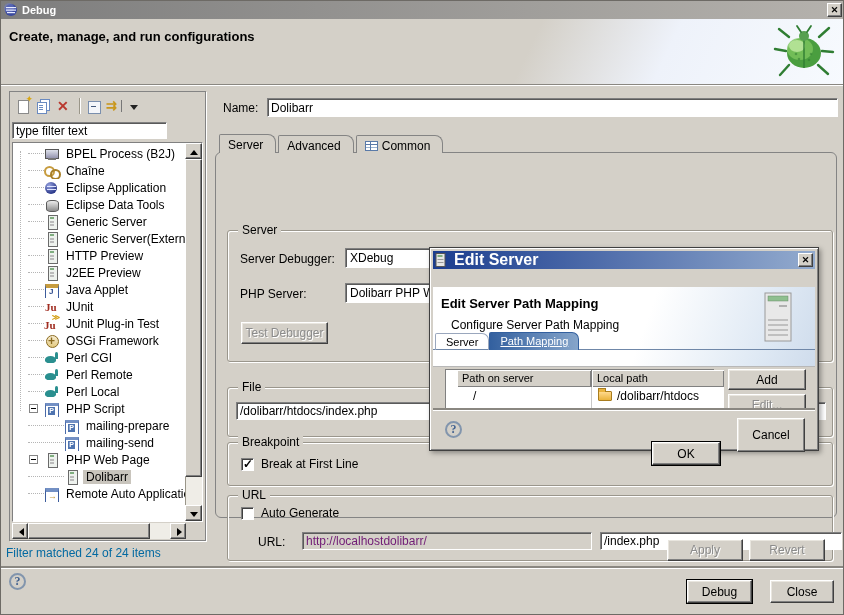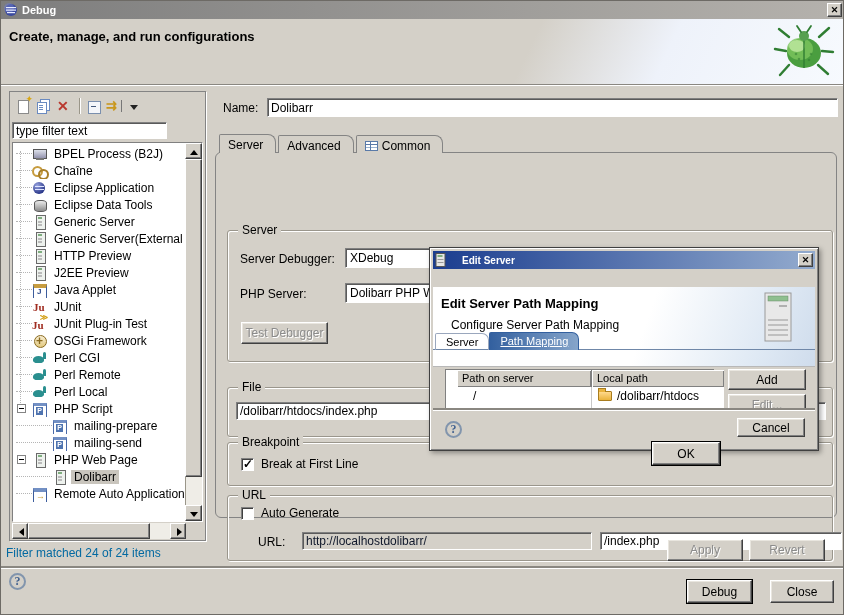--- a/index.html
+++ b/index.html
@@ -16,21 +16,21 @@
   .xglyph{font-size:9px;font-weight:bold;line-height:1;color:#000;}
   
   .header{position:absolute;left:0;top:18px;width:844px;height:66px;
     background:linear-gradient(115deg,#d4d0c8 62%,#eef2fa 78%,#f7fafe 100%);
     border-bottom:1px solid #8a8781;box-shadow:0 1px 0 #fff;}
   .htitle{position:absolute;left:8px;top:10px;font-size:13px;font-weight:bold;color:#000;}
   .bug{position:absolute;right:10px;top:4px;}
   
   .tin{font-size:12px;color:#000;background:#fff;border:1px solid;border-color:#808080 #fff #fff #808080;
     box-shadow:inset 1px 1px 0 #5a5a5a;padding:1px 3px;outline:none;}
-  .tin.dis{background:#d4d0c8;color:#0f172a;}
+  .tin.dis{background:#d4d0c8;color:#701a75;}
   .btn{position:absolute;background:#d4d0c8;border:1px solid;border-color:#fff #404040 #404040 #fff;
     box-shadow:inset -1px -1px 0 #808080,inset 1px 1px 0 #e9e6df;
     font-size:12px;color:#000;display:flex;align-items:center;justify-content:center;padding:0;cursor:default;}
   .btn.default{box-shadow:0 0 0 1px #000,inset -1px -1px 0 #808080,inset 1px 1px 0 #e9e6df;}
   .btn.disabled{color:#8b8b8b;text-shadow:1px 1px 0 #fff;}
   .groupbox{position:absolute;border:1px solid #9a968c;border-radius:3px;
     box-shadow:inset 1px 1px 0 #fff,1px 1px 0 #fff;}
   .glegend{position:absolute;top:-8px;left:10px;background:#d4d0c8;padding:0 4px;font-size:12px;color:#000;}
   .cb{position:relative;width:13px;height:13px;background:#fff;border:1px solid;
     border-color:#808080 #fff #fff #808080;box-shadow:inset 1px 1px 0 #404040;flex:none;}
@@ -58,21 +58,21 @@
   .tb-del::before{content:"✕";position:absolute;left:3px;top:0;font-size:14px;font-weight:bold;color:#b9382e;}
   .tb-coll::before{content:"";position:absolute;left:3px;top:3px;width:11px;height:11px;border:1px solid #7a8fae;background:#f4f6fa;}
   .tb-coll::after{content:"";position:absolute;left:6px;top:8px;width:5px;height:1px;background:#44597a;}
   .tb-filt::before{content:"⇉";position:absolute;left:1px;top:0;color:#c9971c;font-weight:bold;font-size:13px;line-height:16px;}
   .tb-filt::after{content:"";position:absolute;right:3px;top:2px;width:1px;height:12px;background:#777;}
   .tb-caret::before{content:"";position:absolute;left:5px;top:7px;border:4px solid transparent;border-top:5px solid #222;}
   .filter{position:absolute;left:2px;top:30px;width:155px;height:17px;}
   .tree{position:absolute;left:2px;top:50px;right:2px;bottom:18px;background:#fff;
     border:1px solid;border-color:#808080 #fff #fff #808080;overflow:hidden;}
   .rootline{position:absolute;left:7px;top:8px;bottom:110px;width:0;border-left:1px dotted #b5b5b5;}
-  .trow{display:flex;align-items:center;height:17px;padding-left:3px;white-space:nowrap;overflow:hidden;}
+  .trow{display:flex;align-items:center;height:17px;padding-left:15px;white-space:nowrap;overflow:hidden;}
   .trows{position:absolute;left:0;top:2px;right:17px;}
   .stub{width:16px;height:0;border-top:1px dotted #b5b5b5;flex:none;}
   .stub.child{width:36px;}
   .minus{width:9px;height:9px;border:1px solid #848484;background:#fff;position:relative;flex:none;margin:0 6px 0 1px;}
   .minus::after{content:"";position:absolute;left:1px;top:3px;width:5px;height:1px;background:#000;}
   .tlabel{font-size:12px;color:#000;padding:0 3px;}
   .tlabel.sel{background:#c9c5bd;}
   .ic{width:16px;height:16px;position:relative;flex:none;margin-right:3px;}
   .ic-bpel::before{content:"";position:absolute;left:1px;top:3px;width:12px;height:8px;background:linear-gradient(#dde0ea,#9595b0);border:1px solid #555;}
   .ic-bpel::after{content:"";position:absolute;left:4px;top:12px;width:8px;height:2px;background:#777;}
@@ -148,21 +148,21 @@
   
   .fsep{position:absolute;left:0;top:565px;width:844px;height:2px;background:#8a8781;box-shadow:0 1px 0 #fff;}
   .footer-help{left:8px;top:572px;}
   .debugbtn{left:686px;top:579px;width:65px;height:23px;}
   .closebtn{left:769px;top:579px;width:64px;height:23px;}
   
   .dialog{position:absolute;left:428px;top:246px;width:390px;height:204px;background:#d4d0c8;
     border:1px solid #404040;box-shadow:inset 1px 1px 0 #fff,inset -1px -1px 0 #808080,2px 2px 5px rgba(0,0,0,.35);z-index:10;}
   .dtitlebar{position:absolute;left:3px;top:3px;right:3px;height:18px;
     background:linear-gradient(90deg,#1b3d8f,#93abce);display:flex;align-items:center;padding:0 2px;}
-  .dttext{color:#fff;font-weight:bold;font-size:10px;margin-left:16px;}
+  .dttext{color:#fff;font-weight:bold;font-size:16px;margin-left:8px;}
   .dwinbtn{right:2px;top:2px;position:absolute;}
   .dheader{position:absolute;left:3px;top:39px;right:3px;height:80px;
     background:linear-gradient(110deg,#fff 55%,#dfe9f4 85%,#cfdcec 100%);border-bottom:1px solid #b8b8b8;}
   .dheading{position:absolute;left:8px;top:9px;font-size:13px;font-weight:bold;color:#000;}
   .dsub{position:absolute;left:18px;top:31px;font-size:12px;color:#000;text-align:center;}
   .dservimg{position:absolute;right:18px;top:4px;}
   .dtabs{position:absolute;left:5px;top:84px;display:flex;align-items:flex-end;height:18px;z-index:2;}
   .dtab{height:17px;padding:2px 10px 0;font-size:11px;border:1px solid #9aa7bd;border-bottom:none;border-radius:2px 7px 0 0;}
   .dtab.sel{height:18px;background:linear-gradient(90deg,#33609f,#86a5ca);color:#fff;text-decoration:underline;border-color:#33609f;}
   .dcontent{position:absolute;left:3px;top:101px;right:3px;height:61px;border-top:1px solid #6f87a8;overflow:hidden;}
@@ -177,21 +177,21 @@
   .folder{width:14px;height:10px;background:linear-gradient(#ffd98c,#eab33c);border:1px solid #a97d1e;
     border-radius:1px;position:relative;margin:0 5px 0 2px;flex:none;}
   .folder::before{content:"";position:absolute;left:-1px;top:-4px;width:6px;height:3px;background:#eab33c;
     border:1px solid #a97d1e;border-bottom:none;}
   .addbtn{left:295px;top:19px;width:78px;height:21px;}
   .editbtn{left:295px;top:44px;width:78px;height:21px;}
   .dbottom{position:absolute;left:3px;bottom:3px;right:3px;height:39px;border-top:2px solid #8a8781;
     box-shadow:inset 0 1px 0 #fff;background:#d4d0c8;}
   .dhelp{left:12px;top:11px;}
   .okbtn{left:219px;top:8px;width:68px;height:23px;margin-top:24px;}
-  .cancelbtn{left:304px;top:8px;width:68px;height:19px;}
+  .cancelbtn{left:304px;top:8px;width:68px;height:34px;}
 </style>
 </head>
 <body>
 
 <div id="app">
 
   <div class="titlebar">
     <svg width="14" height="14" viewBox="0 0 14 14">
       <circle cx="7" cy="7" r="6" fill="#3a4aa0"></circle>
       <circle cx="5" cy="5" r="5" fill="#6f7ec8" opacity="0.5"></circle>

